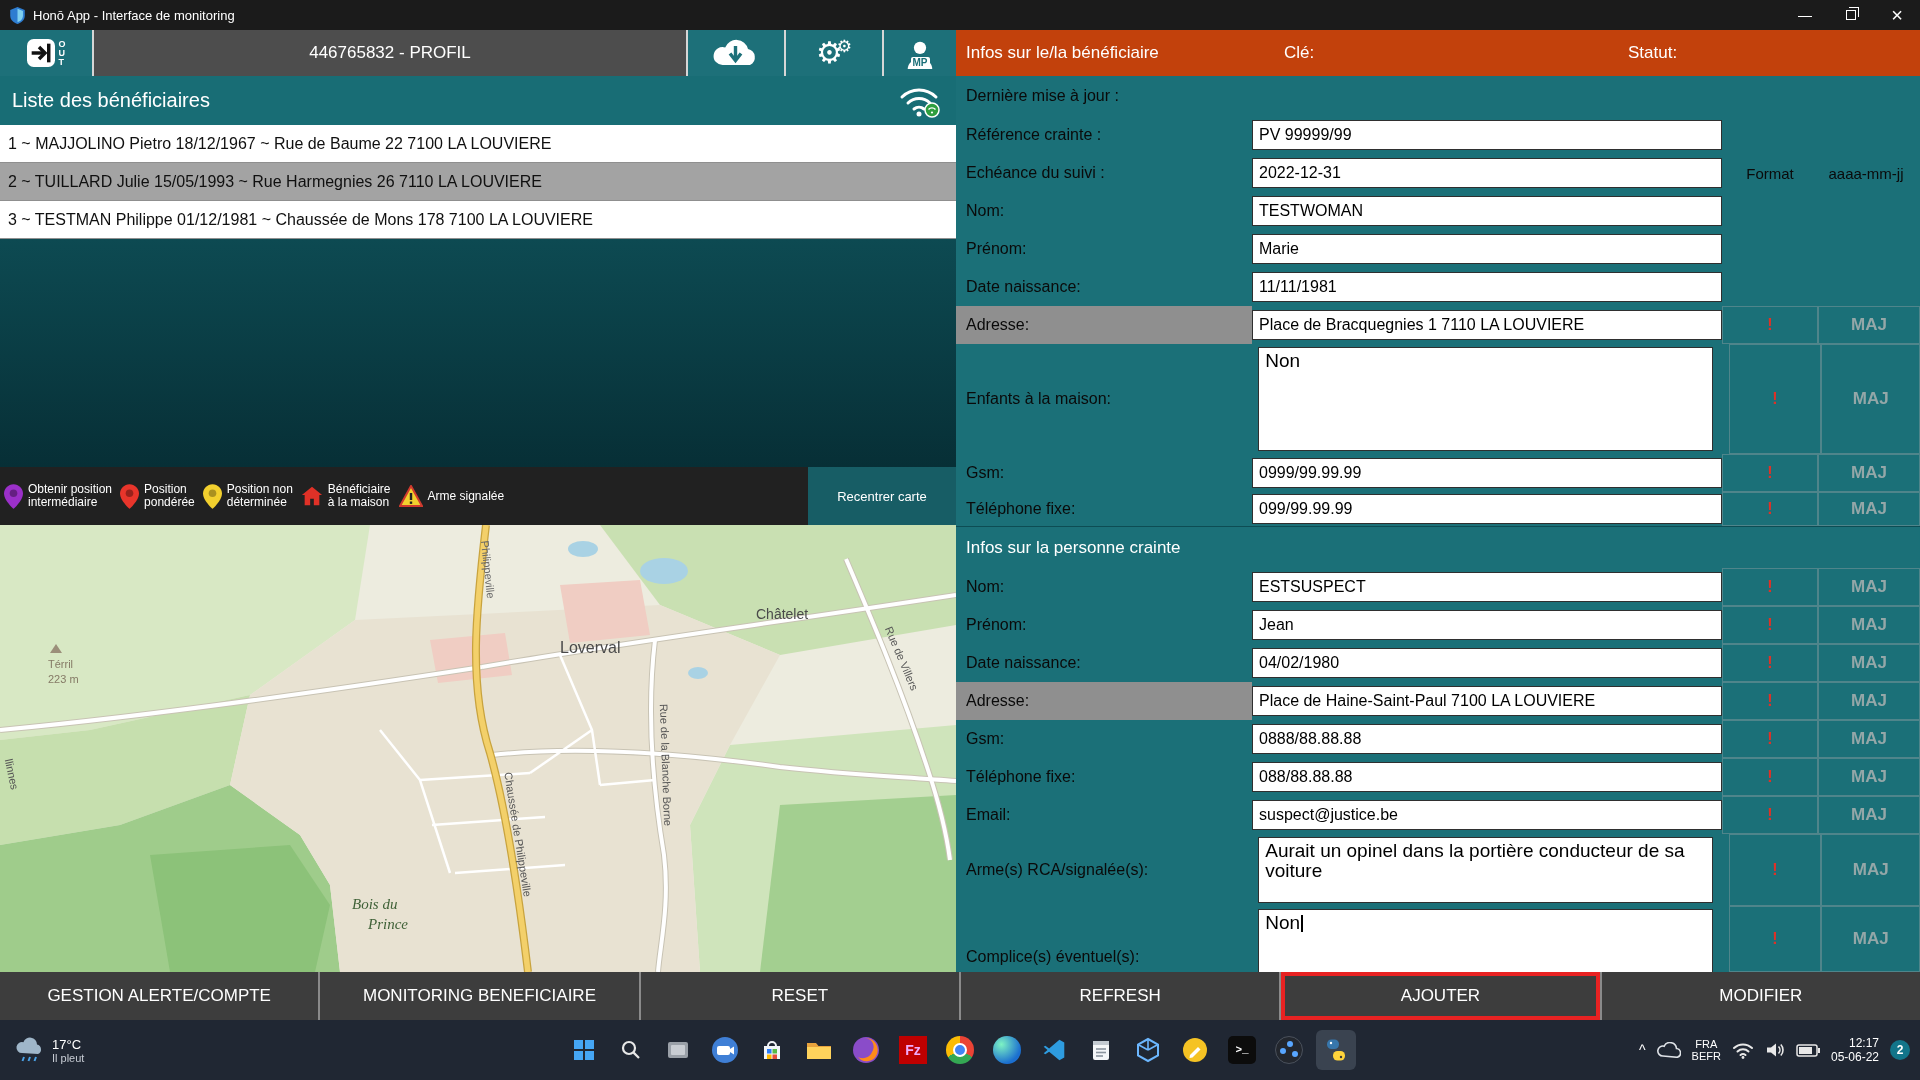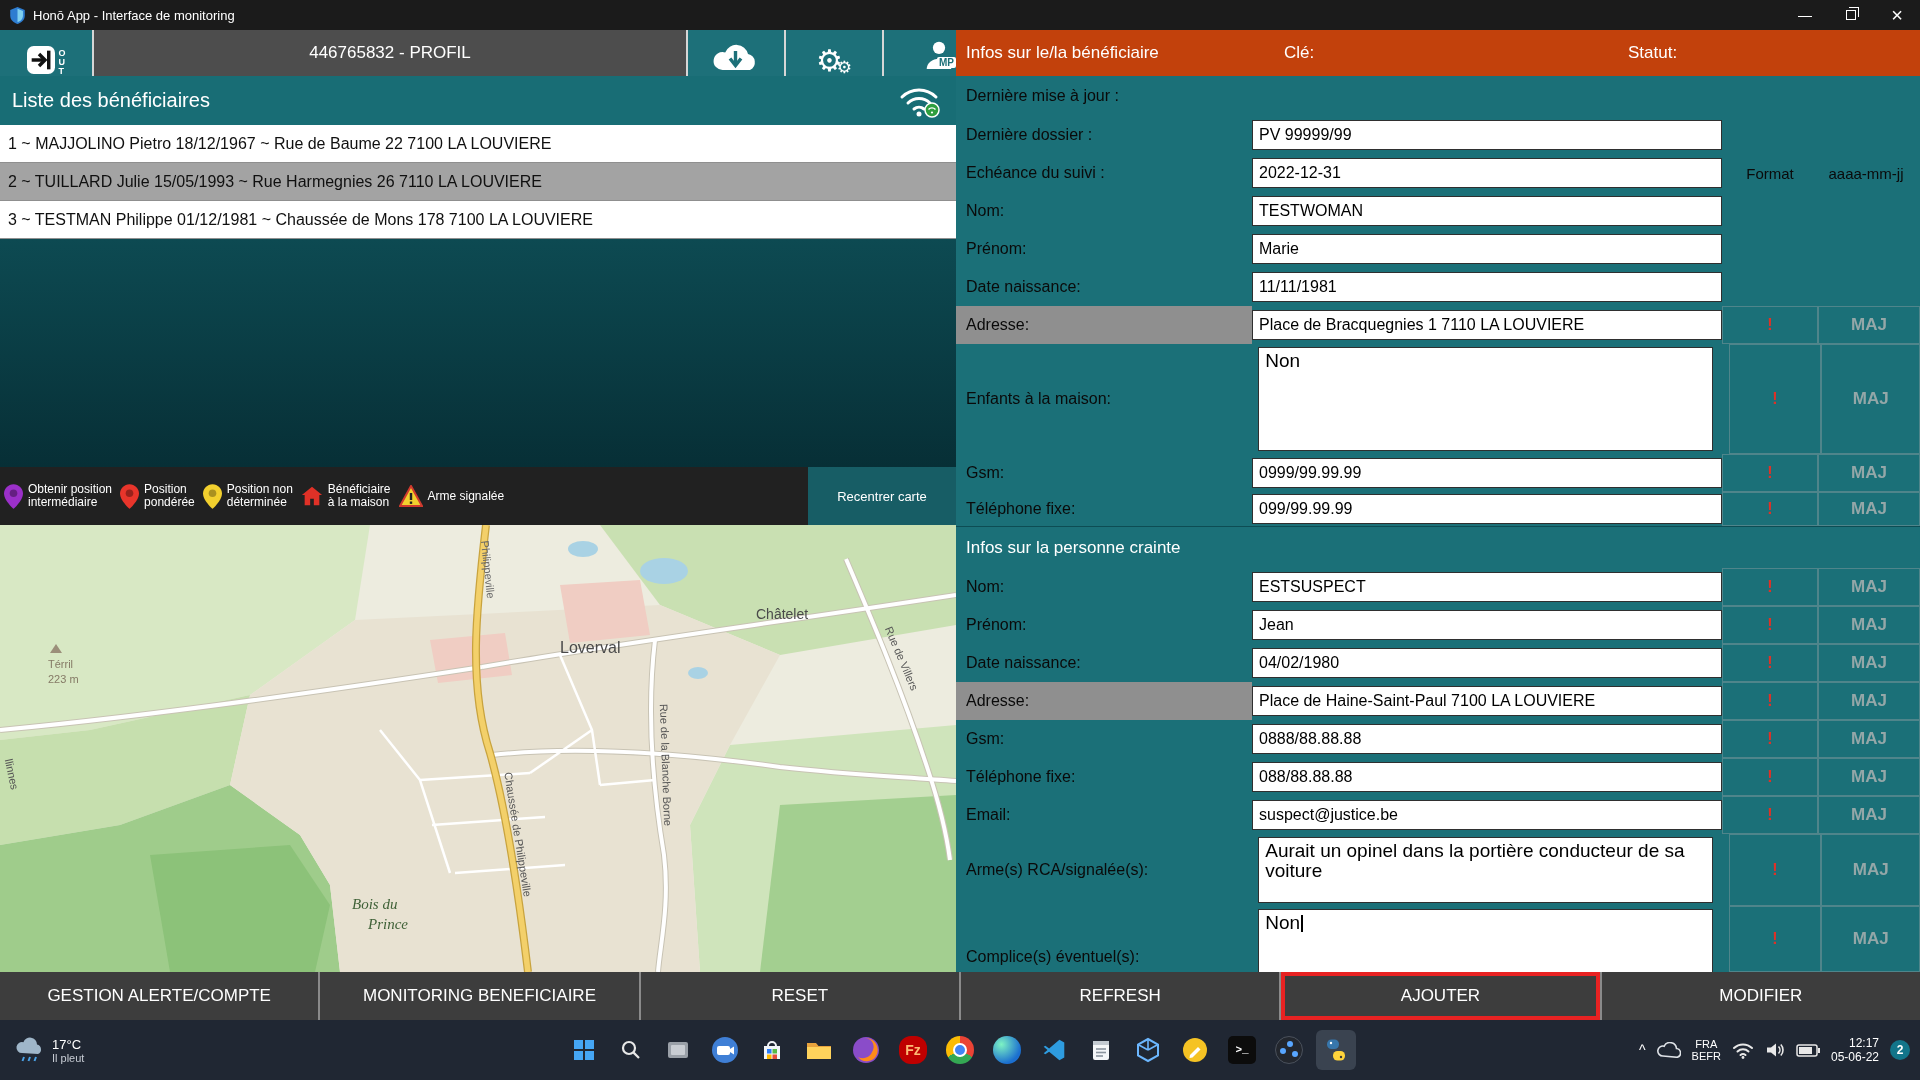--- a/index.html
+++ b/index.html
@@ -14,21 +14,21 @@
   .restore-glyph { width:10px; height:10px; border:1px solid #fff; position:relative; }
   .restore-glyph::before { content:""; position:absolute; left:2px; top:-4px; width:9px; height:9px; border:1px solid #fff; border-left:none; border-bottom:none; }
 
   
   .content { flex:1; display:flex; min-height:0; }
   .left-col { width:956px; display:flex; flex-direction:column; background:#09404a; }
   .right-col { flex:1; display:flex; flex-direction:column; background:#1b7078; overflow:hidden; }
 
   
   .lt-toolbar { flex:0 0 46px; display:flex; background:#4d4d4d; }
-  .tl-btn { background:#1d7079; display:flex; align-items:flex-end; justify-content:center; position:relative; }
+  .tl-btn { background:#1d7079; display:flex; align-items:center; justify-content:center; position:relative; }
   .btn-out { width:94px; border-right:2px solid #d6d6d6; gap:2px; }
   .out-text { color:#fff; font-size:9px; line-height:9px; width:9px; word-break:break-all; font-weight:bold; }
   .profile-title { flex:1; color:#fff; font-size:17px; display:flex; align-items:center; justify-content:center; background:#4d4d4d; }
   .btn-cloud { width:98px; border-left:2px solid #d6d6d6; }
   .btn-gear { width:98px; border-left:2px solid #d6d6d6; color:#fff; }
   .gear-big { font-size:30px; line-height:30px; }
   .gear-small { font-size:17px; line-height:17px; margin-left:-6px; margin-top:-14px; }
   .btn-mp { width:74px; border-left:2px solid #d6d6d6; flex-direction:column; }
   .mp-label { color:#1d7079; font-size:10px; font-weight:bold; margin-top:-12px; background:#fff; padding:0 2px; border-radius:2px; }
 
@@ -83,21 +83,21 @@
   .bb-btn.highlight { box-shadow: inset 0 0 0 4px #e82222; }
 
   
   .taskbar { flex:0 0 60px; background:#202733; position:relative; display:flex; align-items:center; color:#fff; }
   .tb-weather { display:flex; align-items:center; margin-left:14px; gap:8px; }
   .weather-text .t1 { font-size:13px; }
   .weather-text .t2 { font-size:11px; color:#c7ccd4; }
   .tb-center { position:absolute; left:50%; top:0; transform:translateX(-50%); height:100%; display:flex; align-items:center; gap:7px; }
   .ticon { width:40px; height:40px; border-radius:6px; display:flex; align-items:center; justify-content:center; }
   .ticon.active { background:#3a4350; }
-  .fz-ic { width:28px; height:28px; background:#bf0000; border-radius:12px; color:#fdba74; font-size:14px; font-weight:bold; display:flex; align-items:center; justify-content:center; }
+  .fz-ic { width:28px; height:28px; background:#bf0000; border-radius:0; color:#f0abfc; font-size:14px; font-weight:bold; display:flex; align-items:center; justify-content:center; }
   .chrome-ic { width:28px; height:28px; border-radius:50%; background:conic-gradient(#ea4335 0 120deg,#34a853 120deg 240deg,#fbbc05 240deg 360deg); position:relative; }
   .chrome-ic::after { content:""; position:absolute; inset:7px; border-radius:50%; background:#4285f4; border:2.5px solid #fff; }
   .edge-ic { width:28px; height:28px; border-radius:50%; background:radial-gradient(circle at 30% 30%, #7df3c4, #1b6fd0 70%); }
   .term-ic { width:28px; height:28px; background:#0c0c0c; border-radius:5px; color:#fff; font-family:"Liberation Mono",monospace; font-size:11px; font-weight:bold; display:flex; align-items:center; justify-content:center; }
   .obs-ic { width:28px; height:28px; border-radius:50%; background:#23272e; border:1.5px solid #4a515c; position:relative; }
   .obs-ic i { position:absolute; width:6px; height:6px; border-radius:50%; background:#58a6ff; }
   .tb-tray { position:absolute; right:10px; top:0; height:100%; display:flex; align-items:center; gap:11px; }
   .lang-block { font-size:11px; line-height:12px; text-align:center; }
   .clock-block { font-size:12px; line-height:14px; text-align:right; }
   .badge { width:20px; height:20px; border-radius:50%; background:#12758a; color:#fff; font-size:12px; font-weight:bold; display:flex; align-items:center; justify-content:center; }
@@ -295,21 +295,21 @@
 
       <div class="rp-header">
         <span class="hd-title">Infos sur le/la bénéficiaire</span>
         <span class="hd-cle">Clé:</span>
         <span class="hd-statut">Statut:</span>
       </div>
 
       <div class="rp-lastupdate">Dernière mise à jour :</div>
 
       <div class="form-row">
-        <div class="f-label">Dernière dossier :</div>
+        <div class="f-label">Référence crainte :</div>
         <div class="f-input">PV 99999/99</div>
         <div class="f-spacer"></div>
       </div>
 
       <div class="form-row">
         <div class="f-label">Echéance du suivi :</div>
         <div class="f-input">2022-12-31</div>
         <div class="f-fmt">Format</div>
         <div class="f-fmt">aaaa-mm-jj</div>
       </div>

